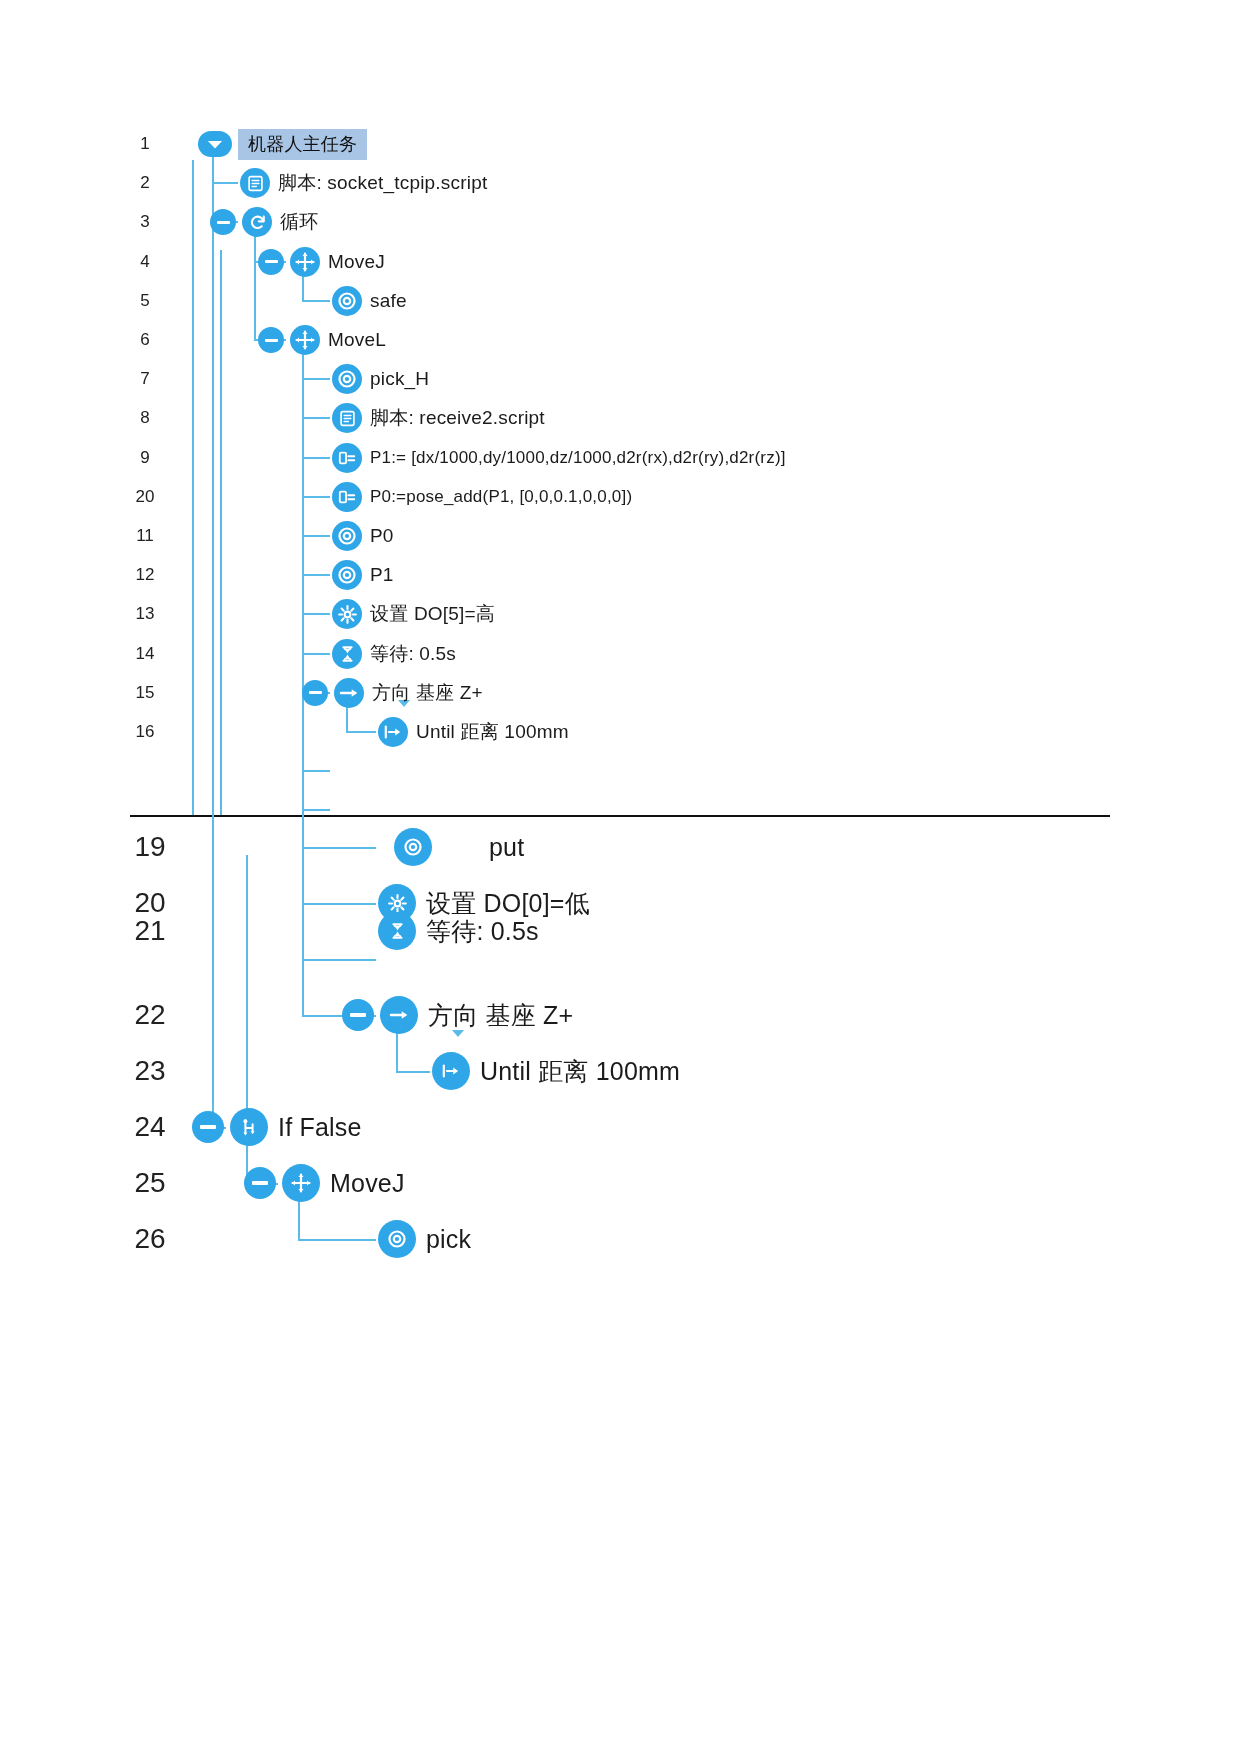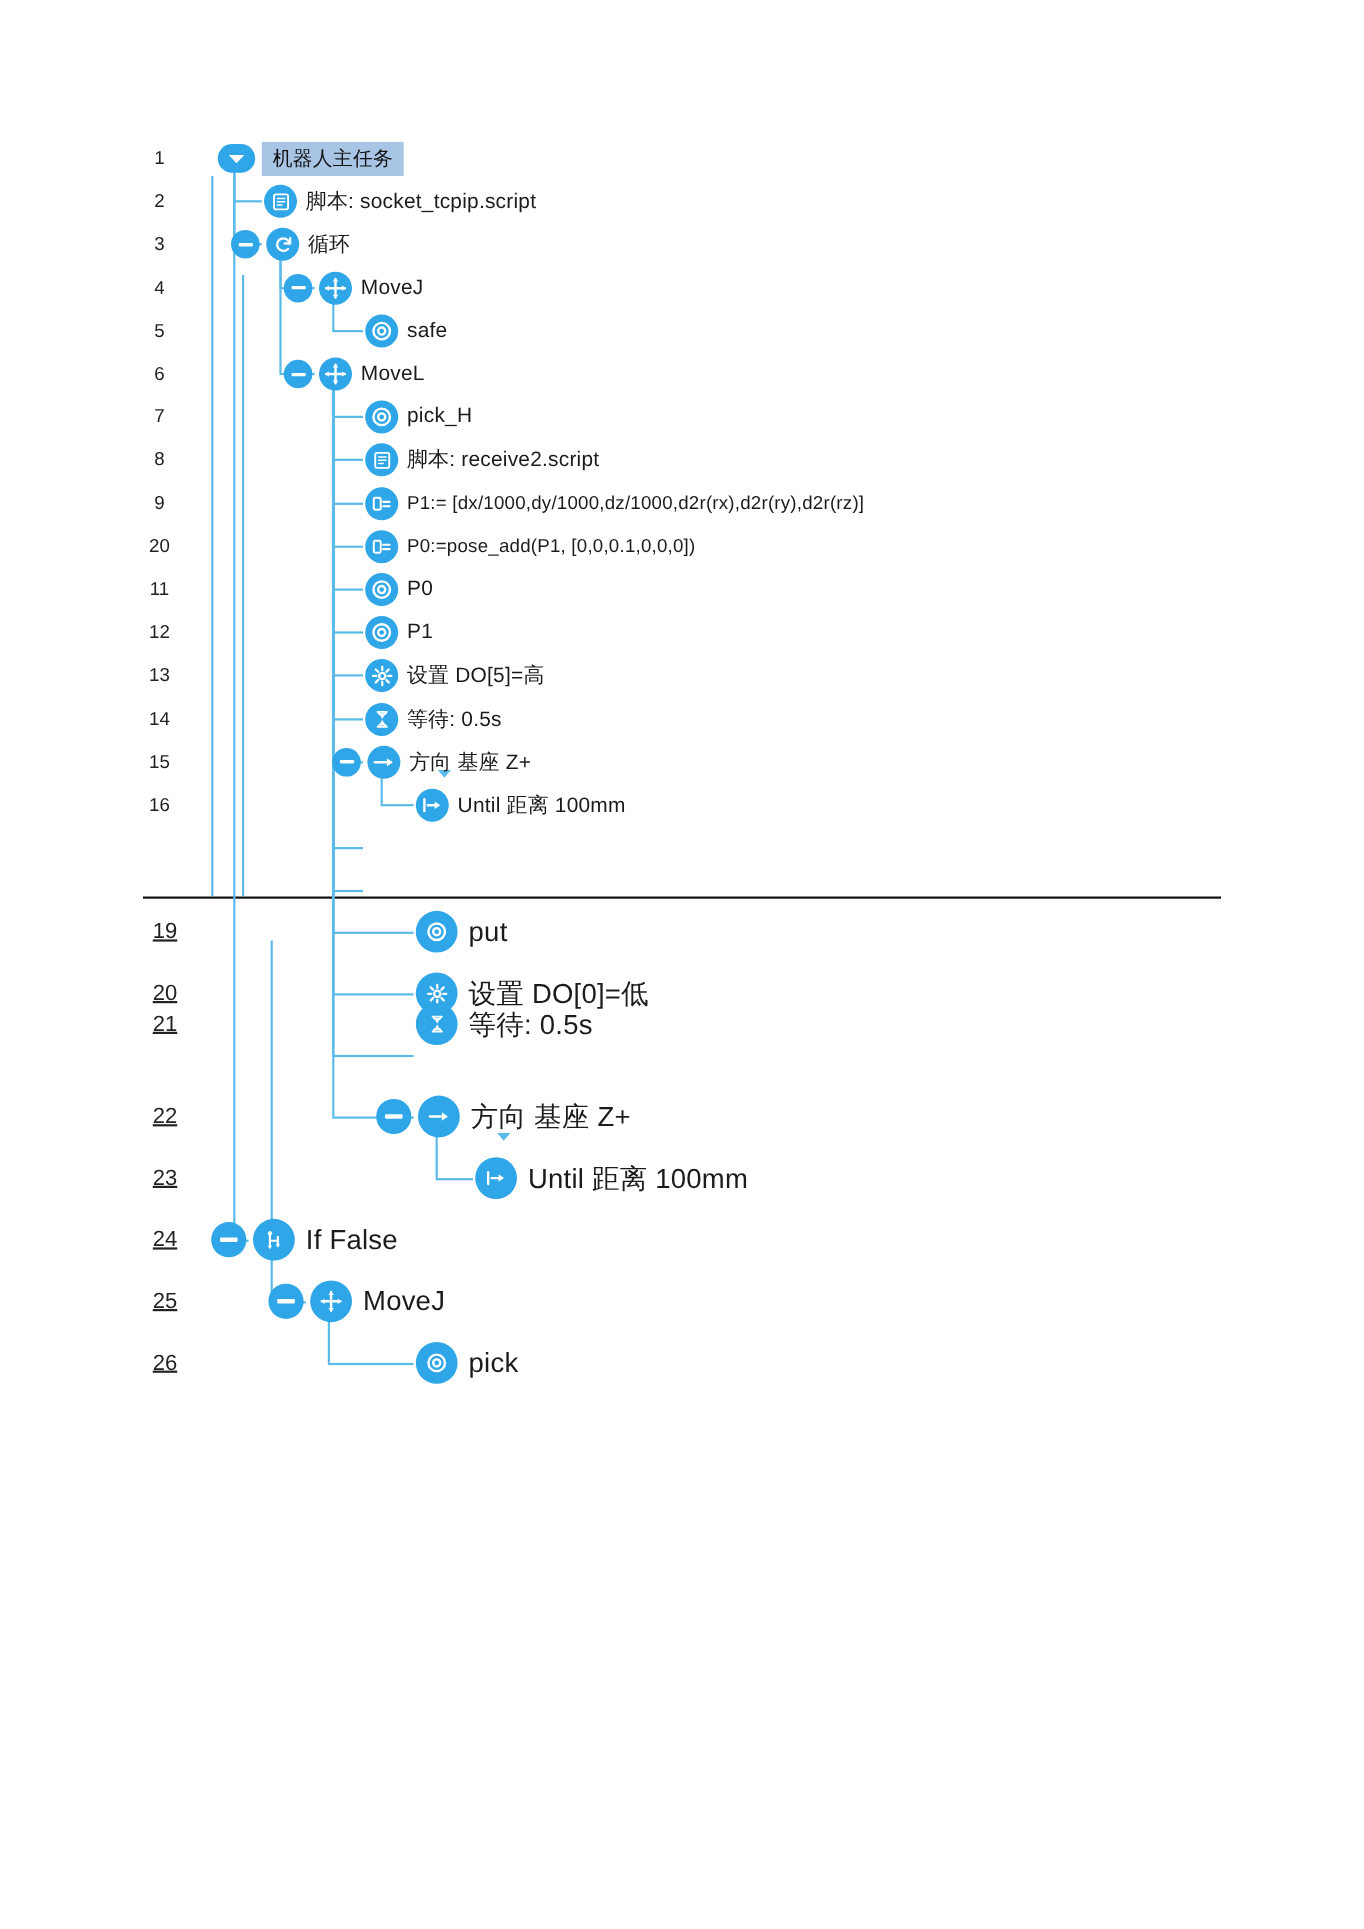--- a/index.html
+++ b/index.html
@@ -134,21 +134,21 @@
 
   
   .page-break {
     position: absolute;
     left: 130px;
     width: 980px;
     height: 2px;
     background: #111;
   }
 
-  .lower .lineno { font-size: 20px; text-decoration: underline; }
+  .lower .lineno { font-size: 28px; }
   .lower .label  { font-size: 25px; }
   .lower .icon   { width: 38px; height: 38px; margin-right: 10px; }
   .lower .collapse { width: 32px; height: 32px; }
   .lower .collapse::before { width: 16px; height: 4px; }
 </style>
 </head>
 <body>
 
 <div id="tree">
     <div class="page-break" style="top: 815px;"></div>
@@ -400,21 +400,21 @@
             <path d="M3 4v12" stroke="white" stroke-width="2.4" stroke-linecap="round"></path>
             <path d="M6.5 10h8" stroke="white" stroke-width="2.4" stroke-linecap="round"></path>
             <path d="M19 10l-5.5-3.8v7.6z" fill="white"></path>
           </svg>
         </div>
         <div class="label">Until 距离 100mm</div>
       </div>
     </div>
     <div class="row lower" style="top: 825px; height: 44px;">
       <div class="lineno" style="left: 120px;">19</div>
-      <div class="node" style="left: 378px;">
+      <div class="node" style="left: 394px; gap: 47px;">
         <div class="icon">
           <svg width="20" height="20" viewBox="0 0 20 20">
             <circle cx="10" cy="10" r="7.5" fill="none" stroke="white" stroke-width="2.2"></circle>
             <circle cx="10" cy="10" r="3.2" fill="none" stroke="white" stroke-width="2.2"></circle>
           </svg>
         </div>
         <div class="label">put</div>
       </div>
     </div>
     <div class="row lower" style="top: 881px; height: 44px;">

